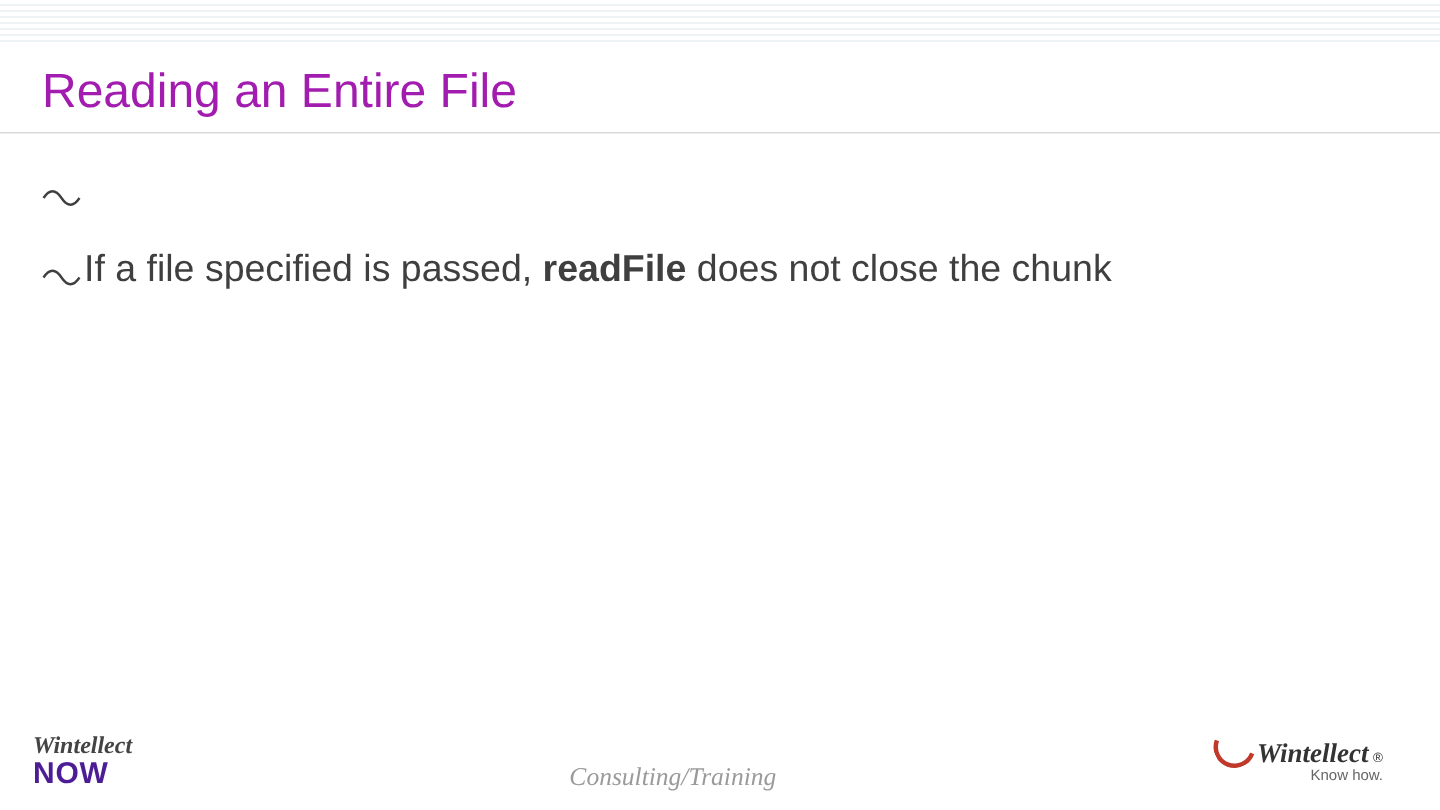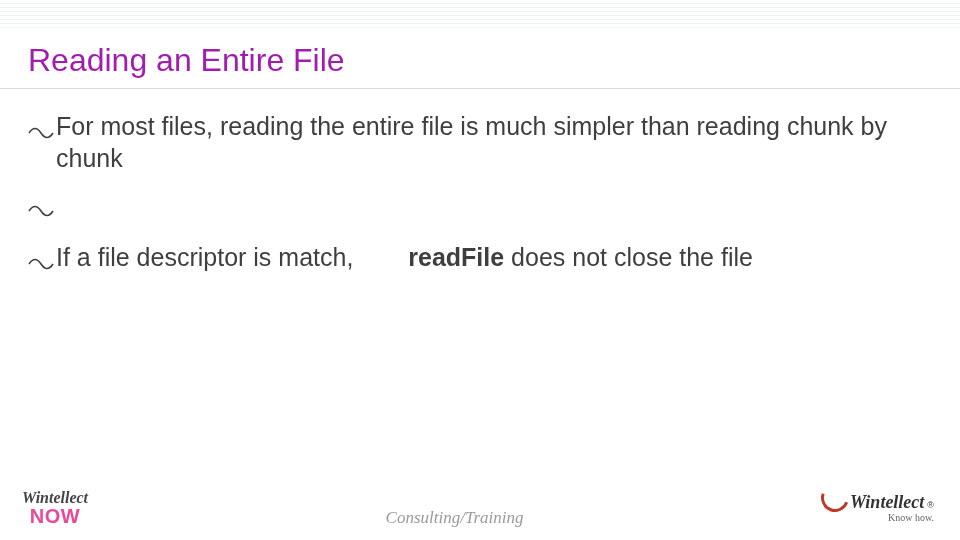--- a/index.html
+++ b/index.html
@@ -49,24 +49,24 @@
     font-size: 25px;
     font-weight: 300;
     line-height: 1.28;
   }
   .bullet-icon {
     flex: 0 0 auto;
     margin-right: 2px;
     margin-top: 7px;
   }
   .bullet-text { flex: 1; }
-  .bullet-text b { font-weight: 600; margin-left: 48px; }
+  .bullet-text b { font-weight: 600; }
   .footer {
     position: absolute;
-    left: 0; right: 4px; bottom: 0;
+    left: 0; right: 16px; bottom: 0;
     height: 58px;
     display: flex;
     align-items: center;
     justify-content: space-between;
     padding: 0 22px 6px 22px;
   }
   .logo-left {
     display: flex;
     flex-direction: column;
     line-height: 1;
@@ -75,23 +75,22 @@
     font-family: Georgia, serif;
     font-style: italic;
     font-weight: bold;
     font-size: 16px;
     color: #444;
   }
   .logo-left .now {
     font-family: Arial, sans-serif;
     font-weight: 900;
     font-size: 20px;
-    color: #ec4899;
+    color: #4c1d95;
     letter-spacing: 0.5px;
-    text-align: center;
   }
   .footer-center {
     font-family: Georgia, serif;
     font-style: italic;
     color: #9a9a9a;
     font-size: 17px;
     margin-top: 19px;
   }
   .logo-right {
     display: flex;
@@ -125,62 +124,54 @@
     font-weight: bold;
     font-size: 18px;
     color: #333;
   }
   .logo-right .reg {
     font-size: 9px;
     color: #333;
     vertical-align: super;
   }
   .logo-right .tag {
-    font-family: Liberation Serif, serif;
+    font-family: Liberation Sans, sans-serif;
     font-size: 10px;
     color: #666;
     margin-top: 2px;
     margin-left: 48px;
   }
 </style>
 </head>
 <body>
 
 <div class="stripes"></div>
 
 <h1 class="title">Reading an Entire File</h1>
 <div class="underline"></div>
 
 <div class="content">
 
-  <div class="bullet-item">
-    <span class="bullet-icon">
-      <svg width="26" height="18" viewBox="0 0 26 18">
-          <path d="M1 9 C 5 3, 9 3, 13 9 C 17 15, 21 15, 25 9" stroke="#3f3f3f" stroke-width="1.6" fill="none"></path>
-        </svg>
-    </span>
-    <span class="bullet-text">For most files, reading the entire file is much simpler than reading chunk by chunk</span>
-  </div>
 
 
   <div class="bullet-item">
     <span class="bullet-icon">
       <svg width="26" height="18" viewBox="0 0 26 18">
           <path d="M1 9 C 5 3, 9 3, 13 9 C 17 15, 21 15, 25 9" stroke="#3f3f3f" stroke-width="1.6" fill="none"></path>
         </svg>
     </span>
   </div>
 
   <div class="bullet-item">
     <span class="bullet-icon">
       <svg width="26" height="18" viewBox="0 0 26 18">
           <path d="M1 9 C 5 3, 9 3, 13 9 C 17 15, 21 15, 25 9" stroke="#3f3f3f" stroke-width="1.6" fill="none"></path>
         </svg>
     </span>
-    <span class="bullet-text"><span>If a file descriptor is match, </span><b>readFile</b><span> does not close the file</span></span>
+    <span class="bullet-text"><span>If a file specified is passed, </span><b>readFile</b><span> does not close the chunk</span></span>
   </div>
 
 </div>
 
 <div class="footer">
   <div class="logo-left">
     <span class="wt">Wintellect</span>
     <span class="now">NOW</span>
   </div>
   <div class="footer-center">Consulting/Training</div>

